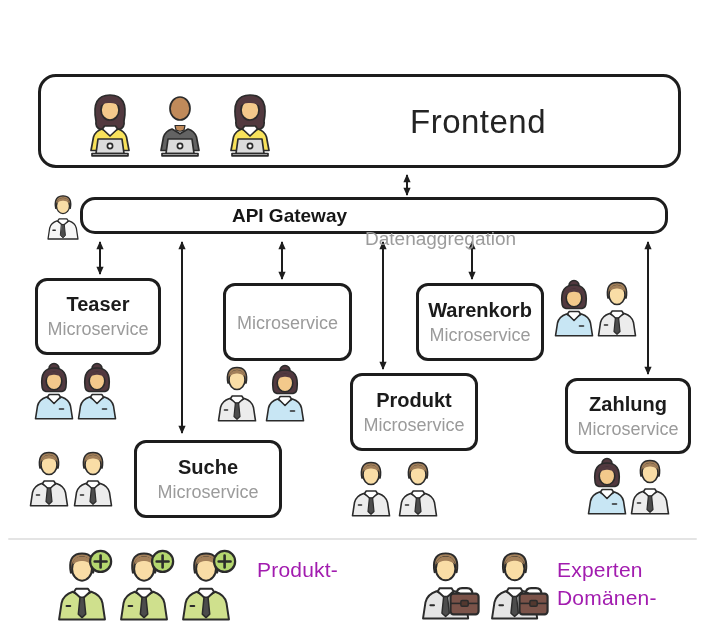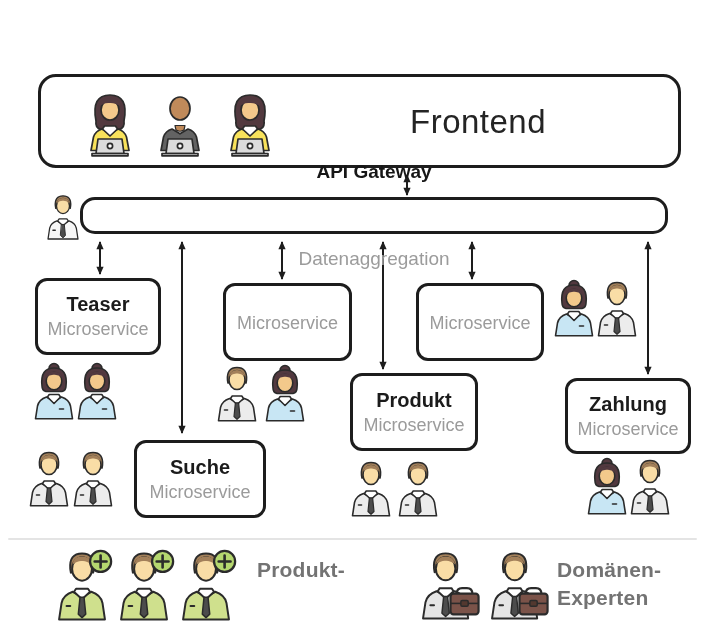--- a/index.html
+++ b/index.html
@@ -12,37 +12,37 @@
 
   .box{position:absolute;background:#fff;border:3px solid #1d1d1d;border-radius:12px;
        display:flex;flex-direction:column;align-items:center;justify-content:center;text-align:center;}
   .svc-name{font-size:20px;font-weight:700;color:#1b1b1b;line-height:1.15;}
   .svc-type{font-size:18px;color:#9b9b9b;line-height:1.15;margin-top:3px;}
 
   #frontend-box{left:38px;top:74px;width:643px;height:94px;border-radius:18px;border-width:3.5px;}
   #frontend-label{position:absolute;left:410px;top:103px;font-size:33px;color:#242424;letter-spacing:.5px;}
 
   #gateway-bar{left:80px;top:197px;width:588px;height:37px;border-radius:15px;
-               flex-direction:column;gap:18px;}
+               flex-direction:row;gap:18px;}
   .gw-main{font-size:19px;font-weight:700;color:#161616;}
   .gw-sub{font-size:19px;color:#9b9b9b;margin-top:47px;}
 
   #box-teaser    {left:35px; top:278px;width:126px;height:77px;align-items:center;}
   #box-empfehlung{left:223px;top:283px;width:129px;height:78px;}
   #box-warenkorb {left:416px;top:283px;width:128px;height:78px;}
   #box-produkt   {left:350px;top:373px;width:128px;height:78px;}
   #box-zahlung   {left:565px;top:378px;width:126px;height:76px;}
-  #box-suche     {left:134px;top:440px;width:132px;height:78px;}
+  #box-suche     {left:134px;top:440px;width:148px;height:78px;}
 
   .arrows{position:absolute;left:0;top:0;pointer-events:none;}
 
   .person{position:absolute;}
   .divider{position:absolute;left:8px;top:538px;width:689px;height:2px;background:#e4e4e4;border-radius:2px;}
 
-  .legend-label{position:absolute;font-size:21px;font-weight:700;color:#737373;line-height:1.35;letter-spacing:.2px;}
+  .legend-label{position:absolute;font-size:21px;font-weight:400;color:#a21caf;line-height:1.35;letter-spacing:.2px;}
   #pm-label{left:257px;top:556px;}
   #de-label{left:557px;top:556px;}
   .defs-holder{position:absolute;width:0;height:0;overflow:hidden;}
 </style>
 </head>
 <body>
 
 <div class="canvas">
 
   <svg class="defs-holder" aria-hidden="true">
@@ -153,20 +153,21 @@
   </div>
 
   <div class="box" id="box-teaser">
     <div class="svc-name">Teaser</div>
     <div class="svc-type">Microservice</div>
   </div>
   <div class="box" id="box-empfehlung">
     <div class="svc-type">Microservice</div>
   </div>
   <div class="box" id="box-warenkorb">
+    <div class="svc-name">Warenkorb</div>
     <div class="svc-type">Microservice</div>
   </div>
   <div class="box" id="box-produkt">
     <div class="svc-name">Produkt</div>
     <div class="svc-type">Microservice</div>
   </div>
   <div class="box" id="box-zahlung">
     <div class="svc-name">Zahlung</div>
     <div class="svc-type">Microservice</div>
   </div>
@@ -232,17 +233,17 @@
     <div>Produkt-</div>
   </div>
 
   <svg class="person" style="left:420px;top:549px;" width="61" height="71">
       <use href="#sym-expert"></use>
     </svg>
   <svg class="person" style="left:489px;top:549px;" width="61" height="71">
       <use href="#sym-expert"></use>
     </svg>
   <div class="legend-label" id="de-label">
+    <div>Experten</div>
     <div>Domänen-</div>
-    <div>Experten</div>
   </div>
 
 </div>
 
 </body></html>

